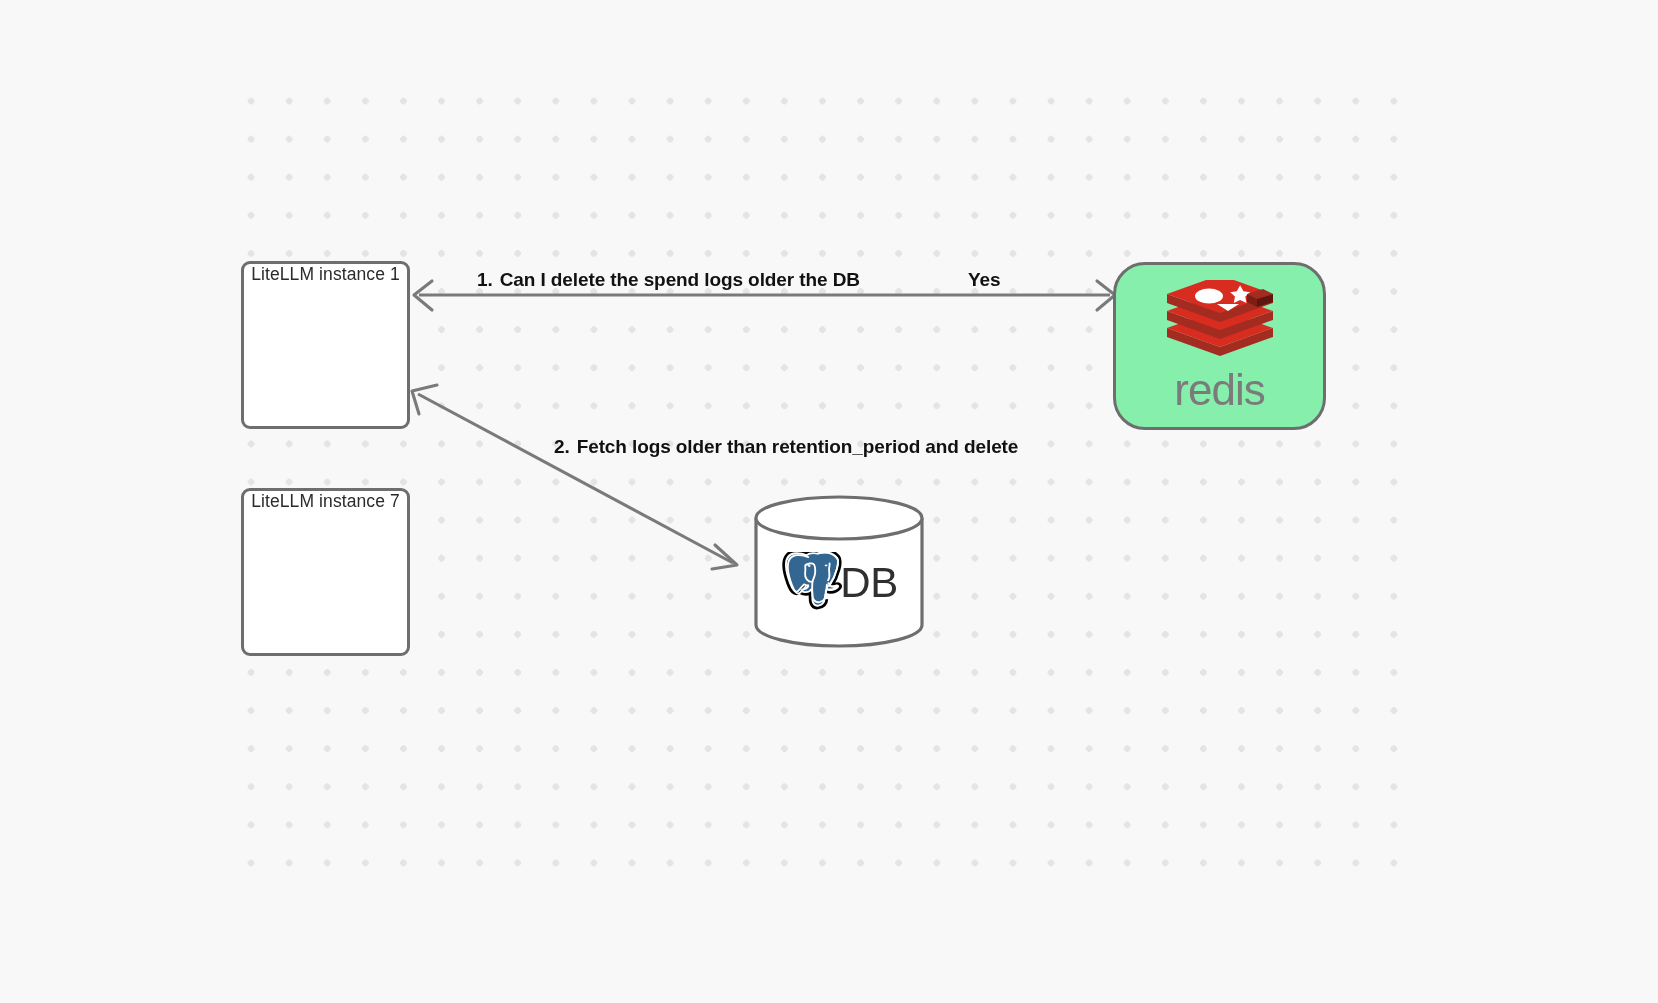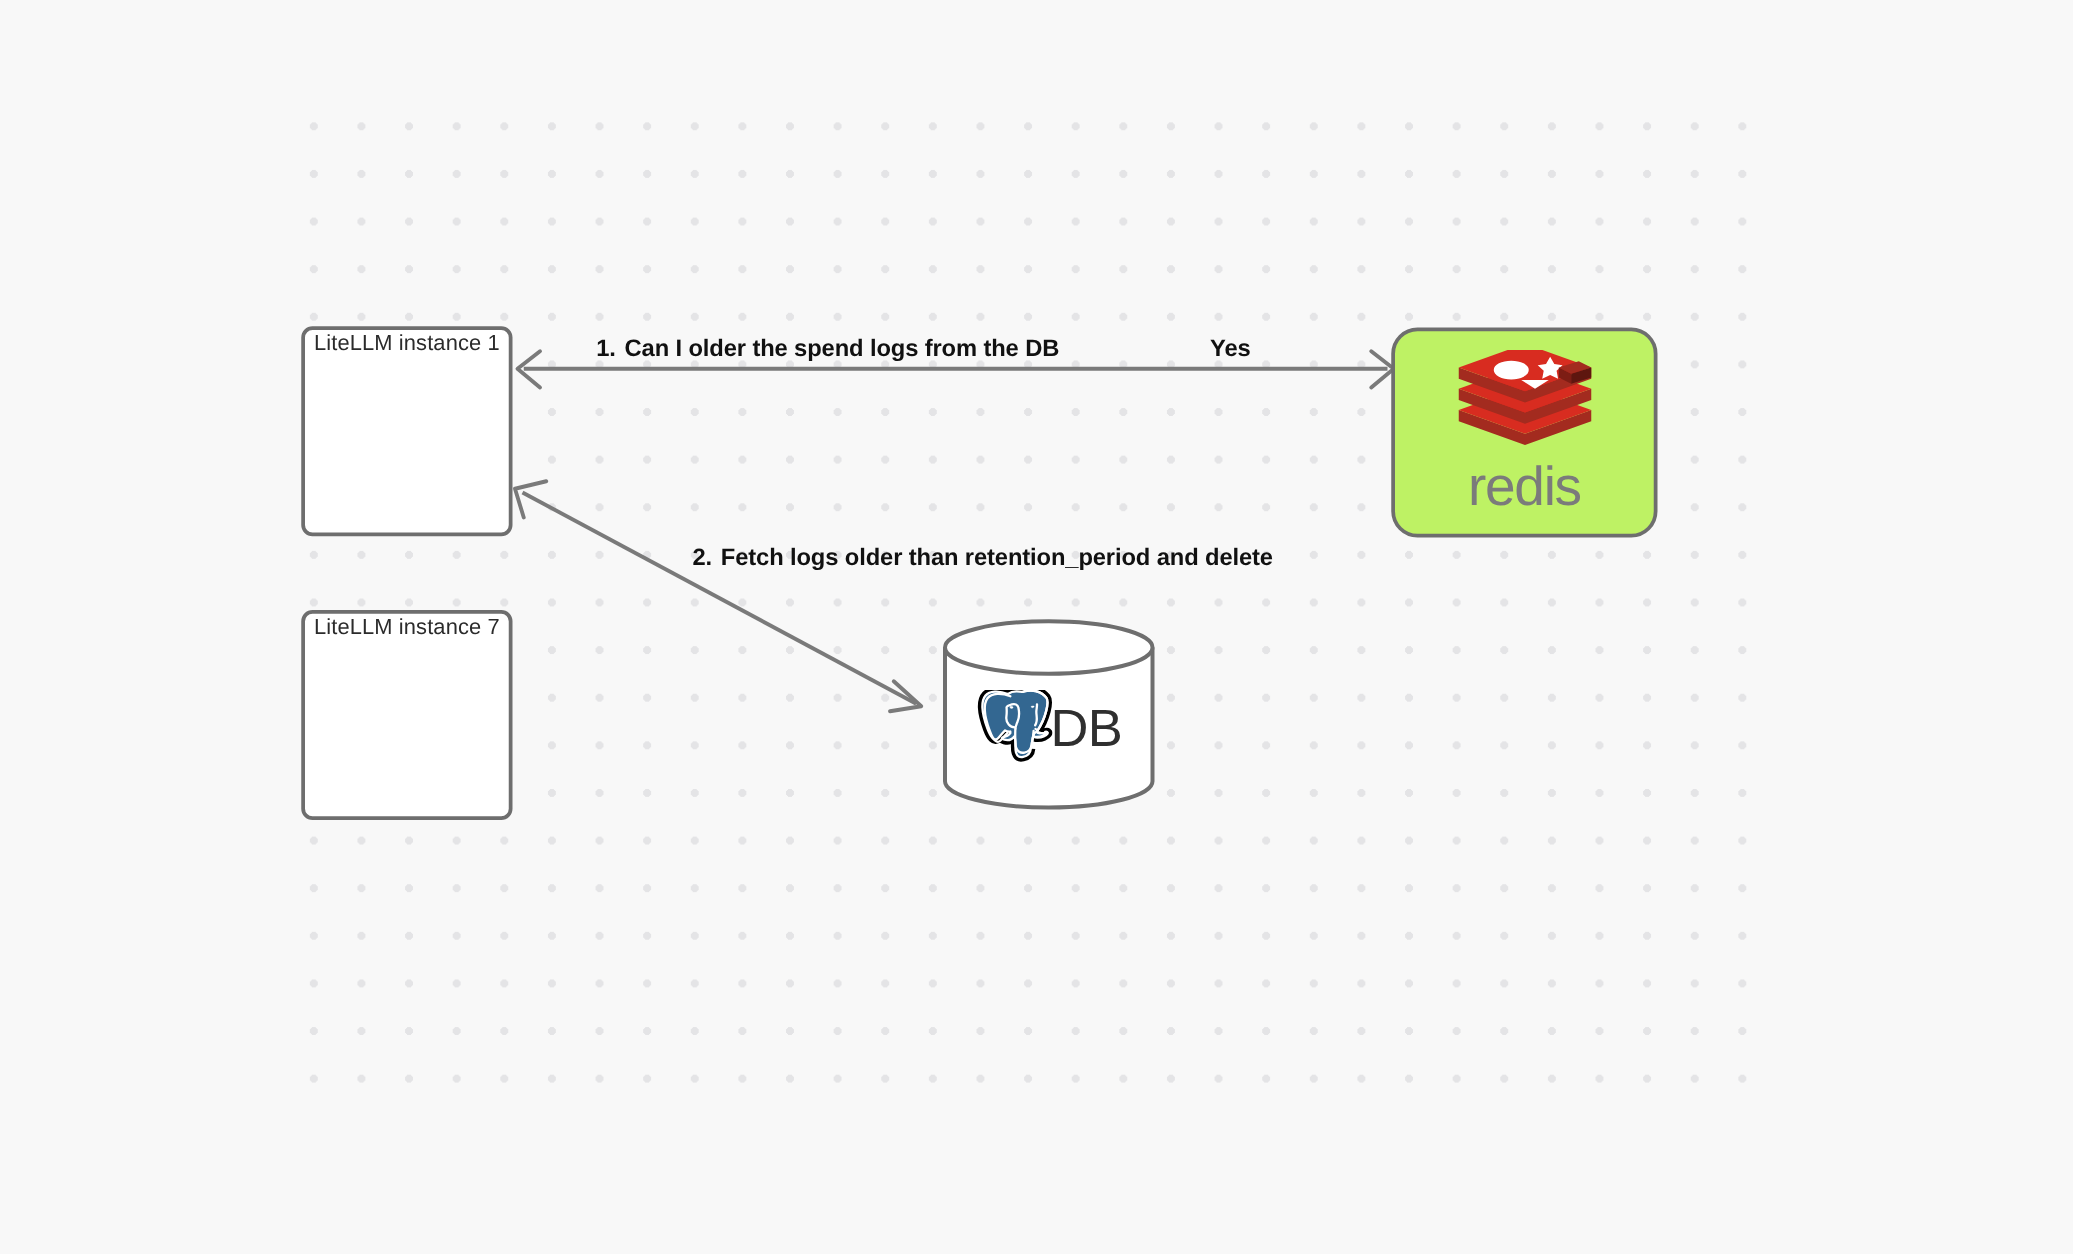--- a/index.html
+++ b/index.html
@@ -53,23 +53,23 @@
     letter-spacing: 0.1px;
     text-align: center;
   }
   
   #redis-node {
     position: absolute;
     left: 1113px;
     top: 262px;
     width: 213px;
     height: 168px;
-    background: #bef264;
+    background: #86efac;
     border: 3.2px solid #6e6e6e;
-    border-radius: 21px;
+    border-radius: 32px;
     box-sizing: border-box;
     display: flex;
     flex-direction: column;
     align-items: center;
     justify-content: center;
   }
   #redis-logo-wrap {
     width: 150px;
     height: 132px;
     display: flex;
@@ -155,21 +155,21 @@
     <g>
       <line x1="418" y1="394" x2="733" y2="563" stroke="#7a7a7a" stroke-width="3.1"></line>
 
       <path d="M 437 385 L 412 391 L 419 414" fill="none" stroke="#7a7a7a" stroke-width="3.1" stroke-linecap="round" stroke-linejoin="round"></path>
 
       <path d="M 715 545 L 737 565 L 712 569" fill="none" stroke="#7a7a7a" stroke-width="3.1" stroke-linecap="round" stroke-linejoin="round"></path>
     </g>
   </svg>
 
   <div class="edge-label" style="left:477px; top:269px;">
-    <span class="idx">1.</span><span>Can I older the spend logs from the DB</span>
+    <span class="idx">1.</span><span>Can I delete the spend logs older the DB</span>
   </div>
 
   <div class="edge-label" style="left:968px; top:269px;text-align:center;">Yes</div>
 
   <div class="edge-label" style="left:554px; top:436px;">
     <span class="idx">2.</span><span>Fetch logs older than retention_period and delete</span>
   </div>
 
   <div class="node-box" style="left:241px; top:261px; width:169px; height:168px;">
     <span class="node-label">LiteLLM instance 1</span>

